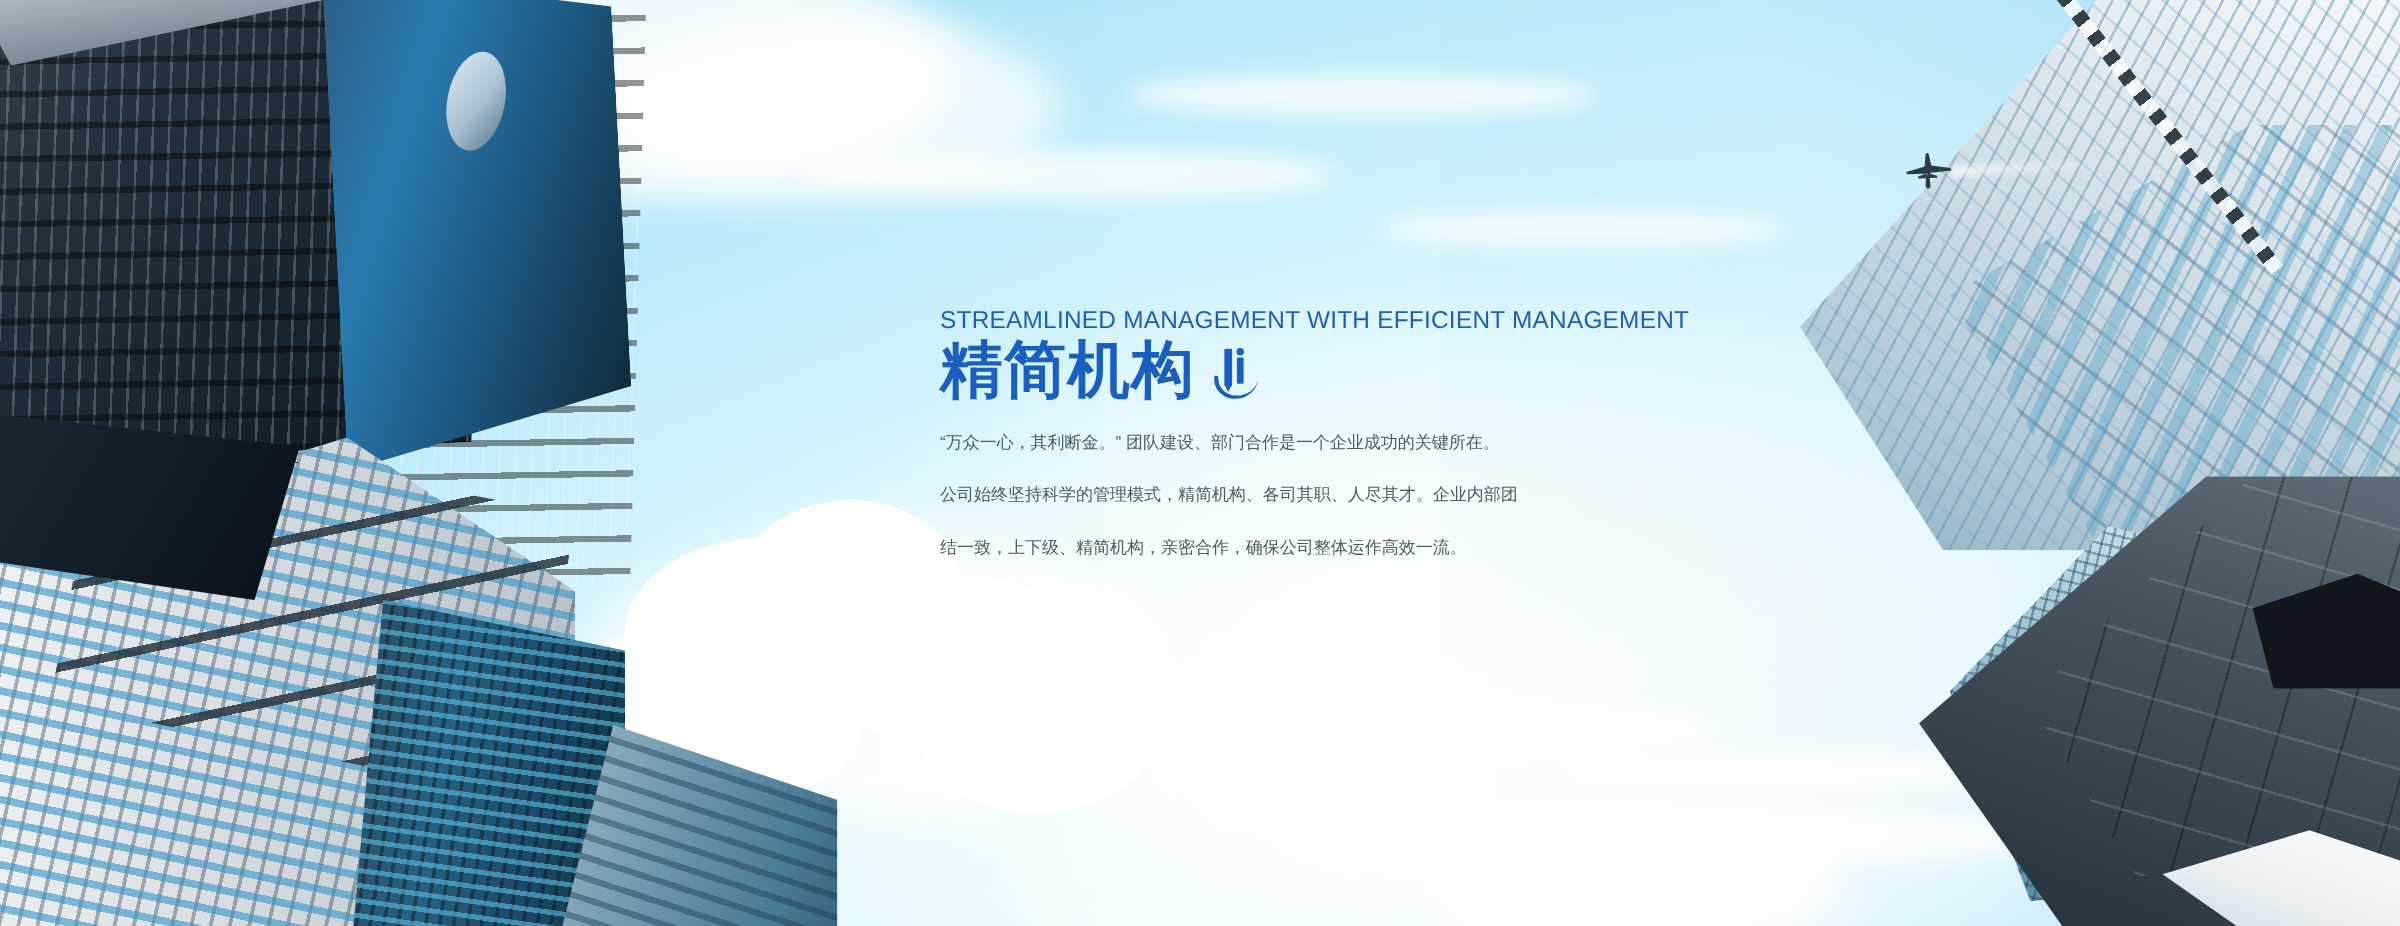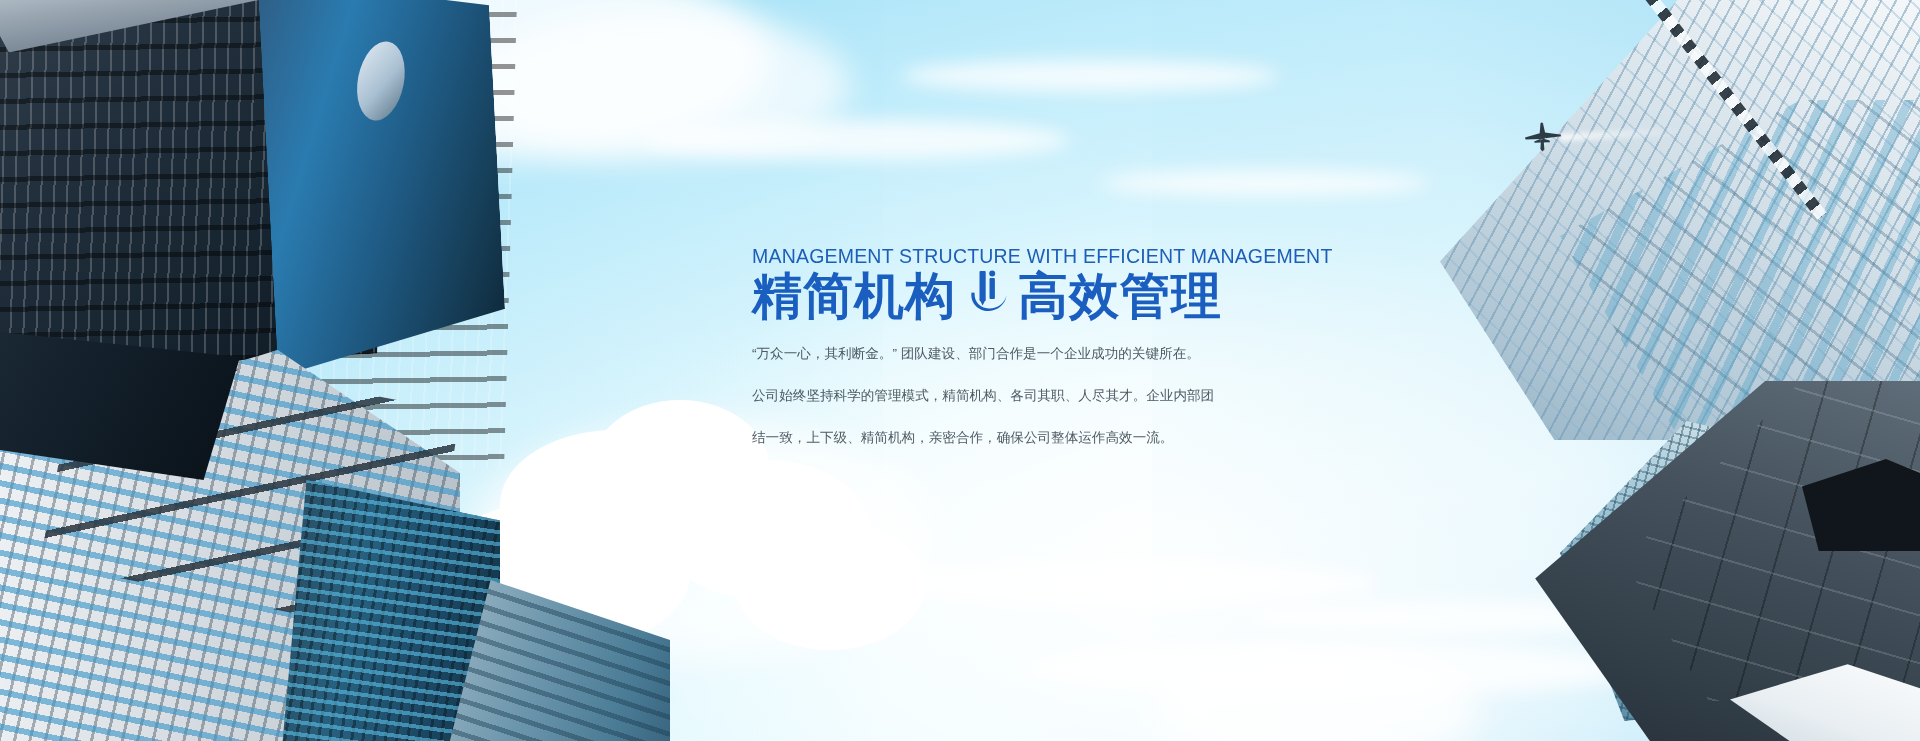--- a/index.html
+++ b/index.html
@@ -357,21 +357,21 @@
     font-size: 19.5px;
     letter-spacing: 0.2px;
     color: #1d5fb8;
     font-weight: 400;
     white-space: nowrap;
     margin: 0 0 1px 0;
     line-height: 1.25;
   }
   #headline-row {
     display: flex;
-    align-items: flex-start;
+    align-items: flex-end;
     margin: 0 0 16px 0;
   }
   .headline-part {
     font-size: 50px;
     font-weight: 700;
     color: #1a5fc0;
     line-height: 1.08;
     letter-spacing: 1px;
     white-space: nowrap;
   }
@@ -464,39 +464,38 @@
         <path d="M20.6 13.0 L5.0 17.6 L5.6 19.4 L21.0 18.9 Z"></path>
         <path d="M22.6 18.6 L29.6 20.6 L29.9 22.2 L22.9 22.4 Z"></path>
         <path d="M20.8 18.8 L14.2 21.4 L14.6 22.8 L20.9 22.5 Z"></path>
         <path d="M21.0 19.6 L23.6 19.4 L24.4 29.6 L22.4 31.4 L20.4 29.0 Z"></path>
       </g>
     </svg>
   </div>
 
   <div id="text-block">
 
-    <div id="eyebrow">MANAGEMENT STRUCTURE WITH EFFICIENT MANAGEMENT</div>
+    <div id="eyebrow">STREAMLINED MANAGEMENT WITH EFFICIENT MANAGEMENT</div>
 
     <div id="headline-row">
       <span class="headline-part">精简机构</span>
 
       <span id="brand-mark">
         <svg viewBox="0 0 42 46" xmlns="http://www.w3.org/2000/svg">
           <g fill="#1a5fc0">
             <rect x="12.5" y="2" width="6.2" height="30" rx="1"></rect>
             <rect x="22.5" y="9" width="5.4" height="21" rx="1"></rect>
             <circle cx="25.2" cy="4.4" r="3.0"></circle>
             <path d="M4.5 23.5 C3.0 34.5 12.0 42.5 22.0 42.0 C31.0 41.6 38.5 35.0 39.5 26.5
                      C37.2 35.2 30.0 39.8 21.6 39.4 C13.6 39.0 7.0 33.2 7.6 23.7 Z"></path>
             <path d="M12.5 30.5 L18.7 30.5 L15.6 36.6 Z"></path>
           </g>
         </svg>
       </span>
 
-      <span class="headline-part">高效管理</span>
     </div>
 
     <div id="description">
       <div>“万众一心，其利断金。” 团队建设、部门合作是一个企业成功的关键所在。</div>
       <div>公司始终坚持科学的管理模式，精简机构、各司其职、人尽其才。企业内部团</div>
       <div>结一致，上下级、精简机构，亲密合作，确保公司整体运作高效一流。</div>
     </div>
 
   </div>
 

